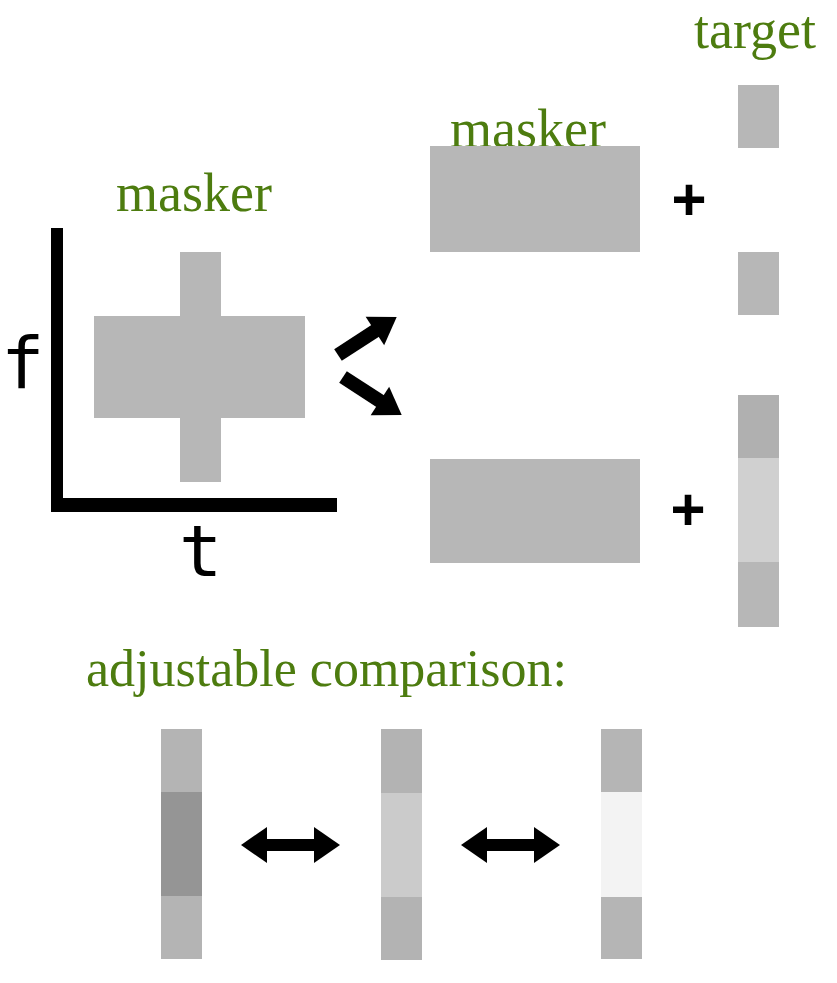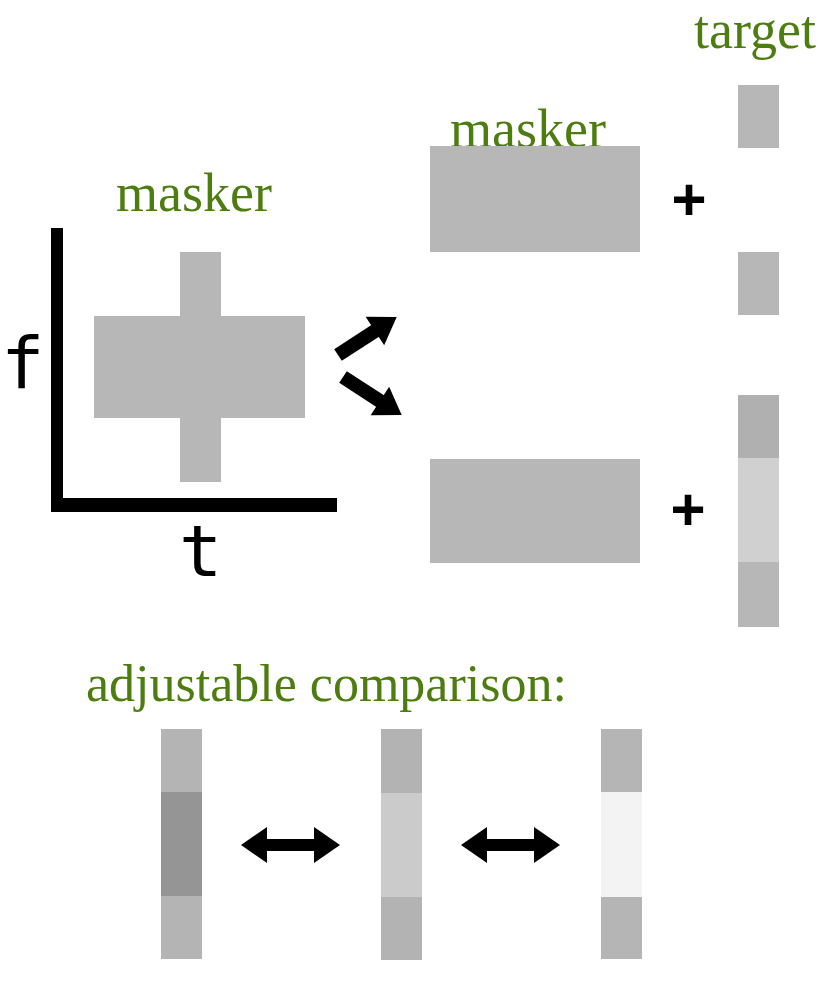--- a/index.html
+++ b/index.html
@@ -86,21 +86,21 @@
   <div class="rect" style="left: 430px; top: 459px; width: 210px; height: 104px; background: rgb(183, 183, 183);"></div>
 
   <div class="plus" style="left:662px;top:480px;">+</div>
 
   <div class="vcol" style="left:738px;top:395px;">
       <div class="seg" style="height: 63px; background: rgb(176, 176, 176);"></div>
       <div class="seg" style="height: 104px; background: rgb(208, 208, 208);"></div>
       <div class="seg" style="height: 65px; background: rgb(183, 183, 183);"></div>
     </div>
 
-  <div class="label" style="left:86px;top:658px;font-size:52px;">adjustable comparison:</div>
+  <div class="label" style="left:86px;top:643px;font-size:52px;">adjustable comparison:</div>
 
   <div class="vcol" style="left:161px;top:729px;">
       <div class="seg" style="height: 63px; background: rgb(180, 180, 180);"></div>
       <div class="seg" style="height: 104px; background: rgb(149, 149, 149);"></div>
       <div class="seg" style="height: 63px; background: rgb(180, 180, 180);"></div>
     </div>
 
   <svg class="abs" style="left:235px;top:820px;" width="110" height="50" viewBox="0 0 110 50">
     <g fill="#000000">
       <rect x="30" y="19" width="51" height="12"></rect>

